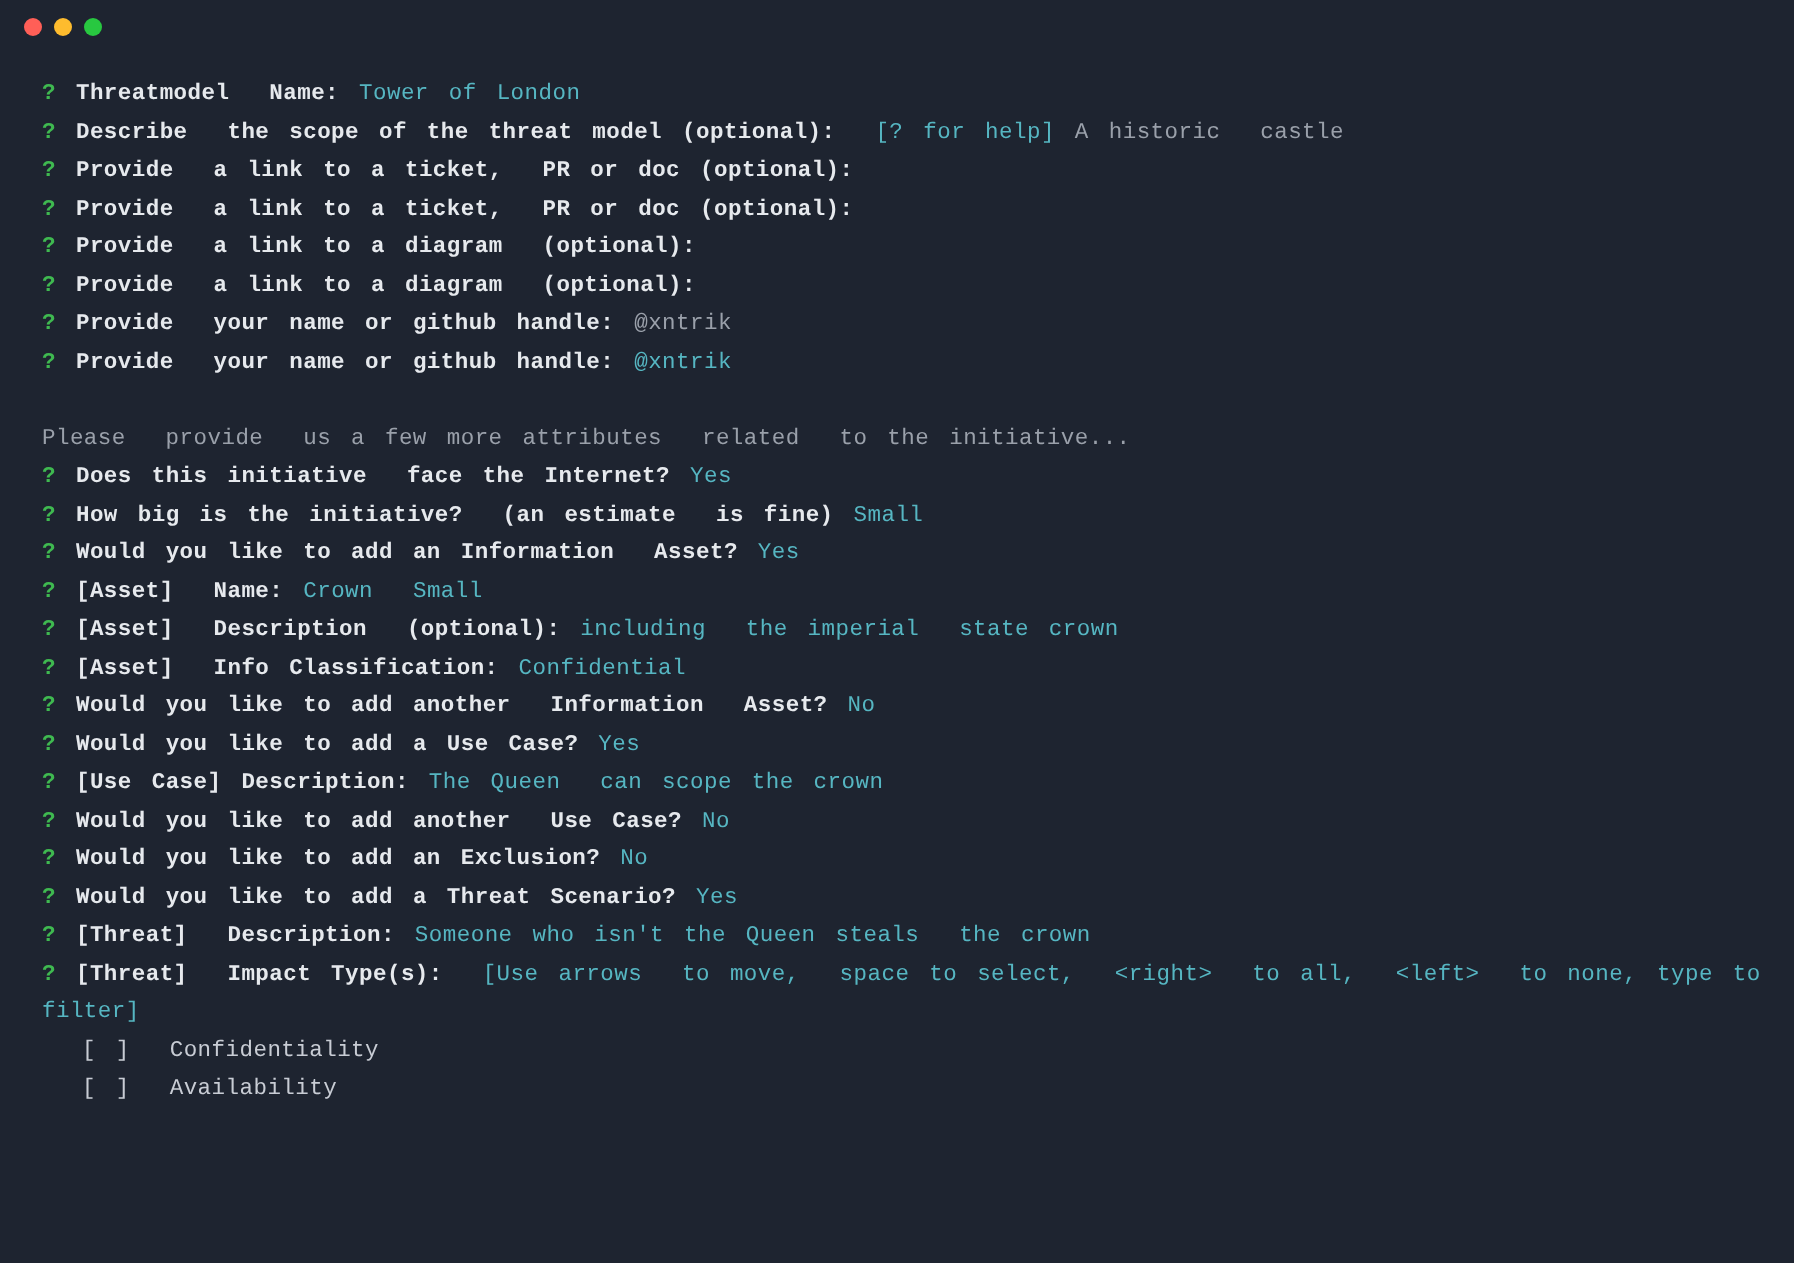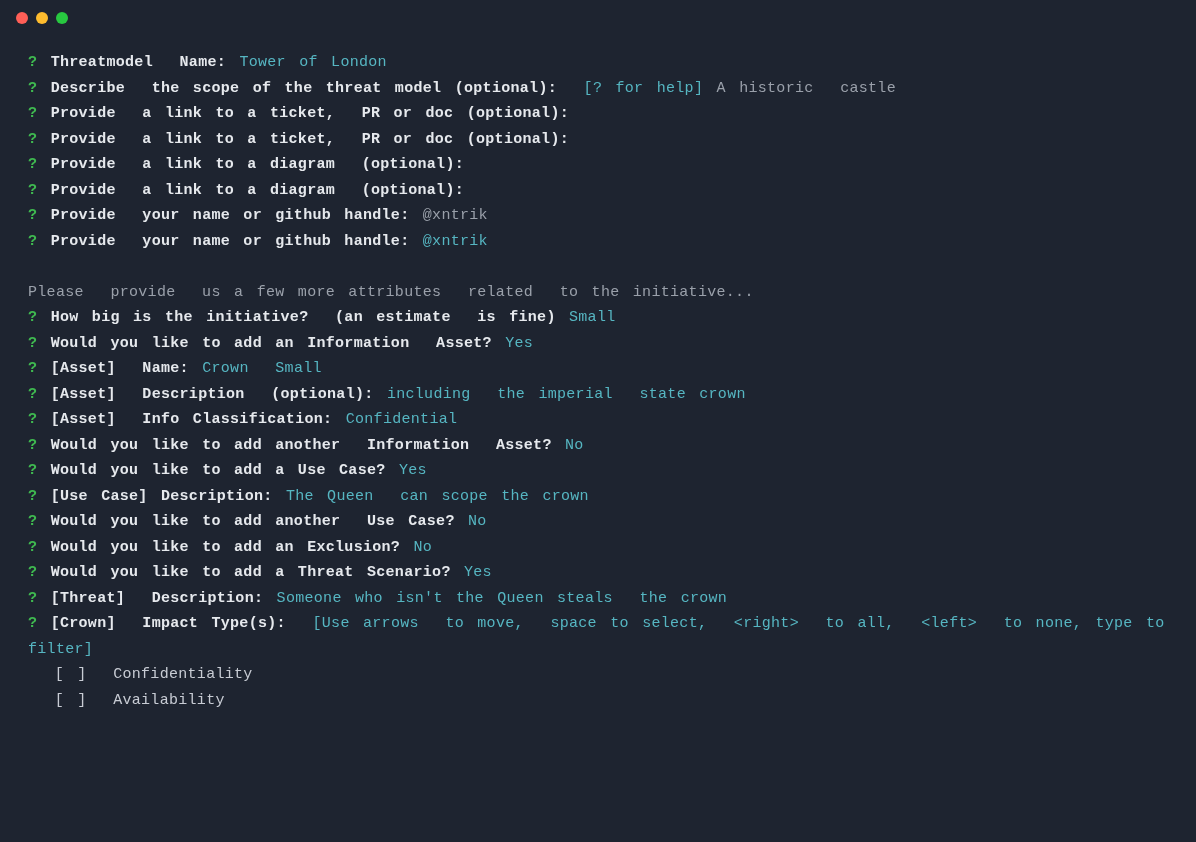--- a/index.html
+++ b/index.html
@@ -89,34 +89,35 @@
       <div class="line"><span class="q-marker">?</span> <span class="prompt-text">Provide  a link to a diagram  (optional):</span></div>
       <div class="line"><span class="q-marker">?</span> <span class="prompt-text">Provide  your name or github handle:</span> <span class="info-text">@xntrik</span></div>
       <div class="line"><span class="q-marker">?</span> <span class="prompt-text">Provide  your name or github handle:</span> <span class="answer">@xntrik</span></div>
     </div>
 
   <div class="blank"></div>
 
   <div class="line info-text">Please  provide  us a few more attributes  related  to the initiative...</div>
 
   <div id="block2">
+      <div class="line"><span class="q-marker">?</span> <span class="prompt-text">Does this initiative  face the Internet?</span> <span class="answer">Yes</span></div>
       <div class="line"><span class="q-marker">?</span> <span class="prompt-text">How big is the initiative?  (an estimate  is fine)</span> <span class="answer">Small</span></div>
       <div class="line"><span class="q-marker">?</span> <span class="prompt-text">Would you like to add an Information  Asset?</span> <span class="answer">Yes</span></div>
       <div class="line"><span class="q-marker">?</span> <span class="prompt-text">[Asset]  Name:</span> <span class="answer">Crown  Small</span></div>
       <div class="line"><span class="q-marker">?</span> <span class="prompt-text">[Asset]  Description  (optional):</span> <span class="answer">including  the imperial  state crown</span></div>
       <div class="line"><span class="q-marker">?</span> <span class="prompt-text">[Asset]  Info Classification:</span> <span class="answer">Confidential</span></div>
       <div class="line"><span class="q-marker">?</span> <span class="prompt-text">Would you like to add another  Information  Asset?</span> <span class="answer">No</span></div>
       <div class="line"><span class="q-marker">?</span> <span class="prompt-text">Would you like to add a Use Case?</span> <span class="answer">Yes</span></div>
       <div class="line"><span class="q-marker">?</span> <span class="prompt-text">[Use Case] Description:</span> <span class="answer">The Queen  can scope the crown</span></div>
       <div class="line"><span class="q-marker">?</span> <span class="prompt-text">Would you like to add another  Use Case?</span> <span class="answer">No</span></div>
       <div class="line"><span class="q-marker">?</span> <span class="prompt-text">Would you like to add an Exclusion?</span> <span class="answer">No</span></div>
       <div class="line"><span class="q-marker">?</span> <span class="prompt-text">Would you like to add a Threat Scenario?</span> <span class="answer">Yes</span></div>
       <div class="line"><span class="q-marker">?</span> <span class="prompt-text">[Threat]  Description:</span> <span class="answer">Someone who isn't the Queen steals  the crown</span></div>
     </div>
 
-  <div class="line"><span class="q-marker">?</span> <span class="prompt-text">[Crown]  Impact Type(s):</span>  <span class="help-hint">[Use arrows  to move,  space to select,  &lt;right&gt;  to all,  &lt;left&gt;  to none, type to filter]</span></div>
+  <div class="line"><span class="q-marker">?</span> <span class="prompt-text">[Threat]  Impact Type(s):</span>  <span class="help-hint">[Use arrows  to move,  space to select,  &lt;right&gt;  to all,  &lt;left&gt;  to none, type to filter]</span></div>
 
   <div id="checkboxes">
       <div class="line checkbox-line"><span class=""> </span> <span>[ ]</span>  <span>Confidentiality</span></div>
       <div class="line checkbox-line"><span class=""> </span> <span>[ ]</span>  <span>Availability</span></div>
     </div>
 
 </div>
 
 </body></html>

